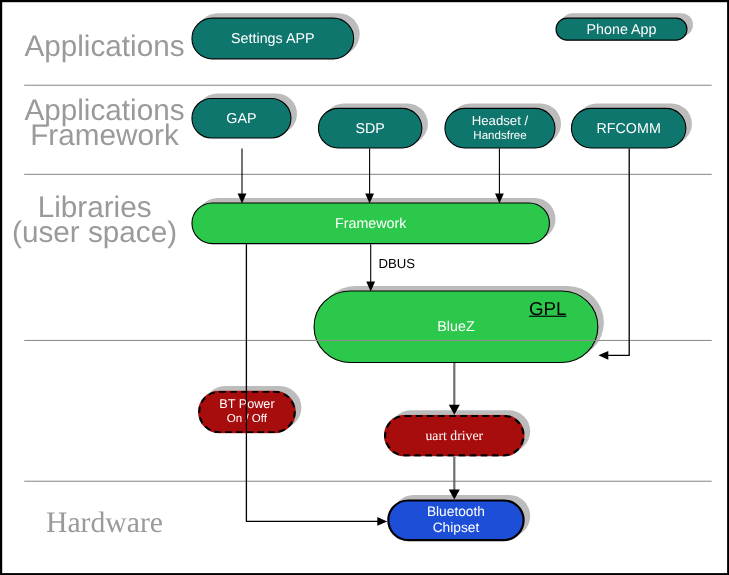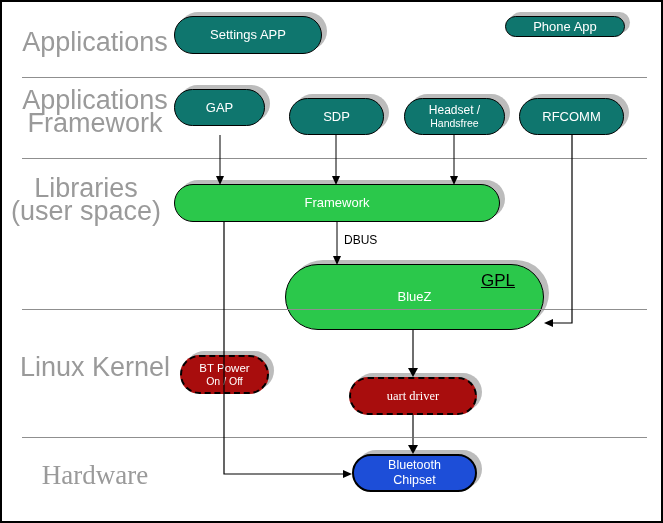--- a/index.html
+++ b/index.html
@@ -77,21 +77,20 @@
   <div class="layer-label" style="left:18px;top:87px;width:150px;">
     <span>Applications</span>
     <span>Framework</span>
   </div>
 
   <div class="layer-label" style="left:5px;top:175px;width:158px;">
     <span>Libraries</span>
     <span>(user space)</span>
   </div>
 
-  <div class="layer-label" style="left:18px;top:354px;width:150px;">Linux Kernel</div>
 
   <div class="layer-label" style="left:18px;top:462px;width:150px;font-family:Liberation Serif, serif;">Hardware</div>
 
   <div class="sep" style="top:75px;"></div>
   <div class="sep" style="top:156px;"></div>
   <div class="sep" style="top:307px;"></div>
   <div class="sep" style="top:435px;"></div>
 
   <div class="pill blue" style="left:172px;top:14px;width:148px;height:38px;">Settings APP</div>
 

